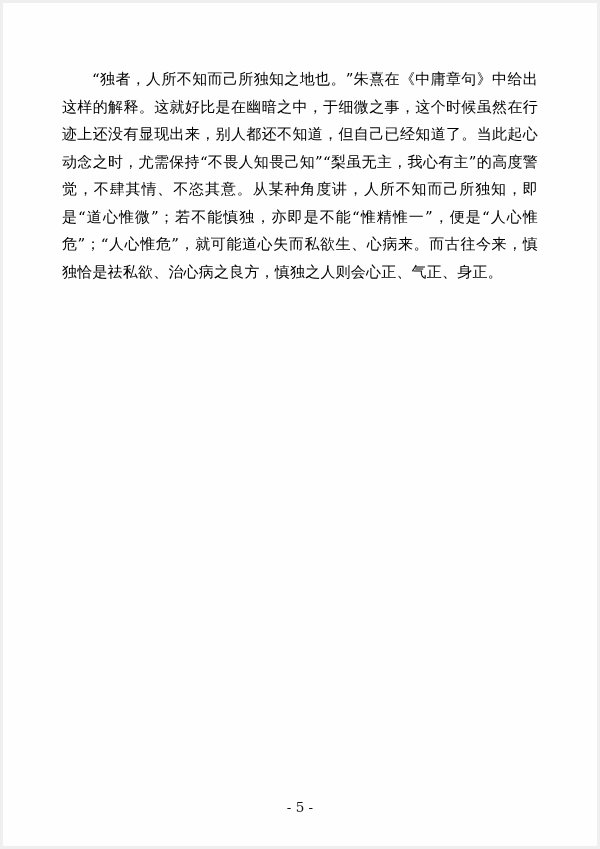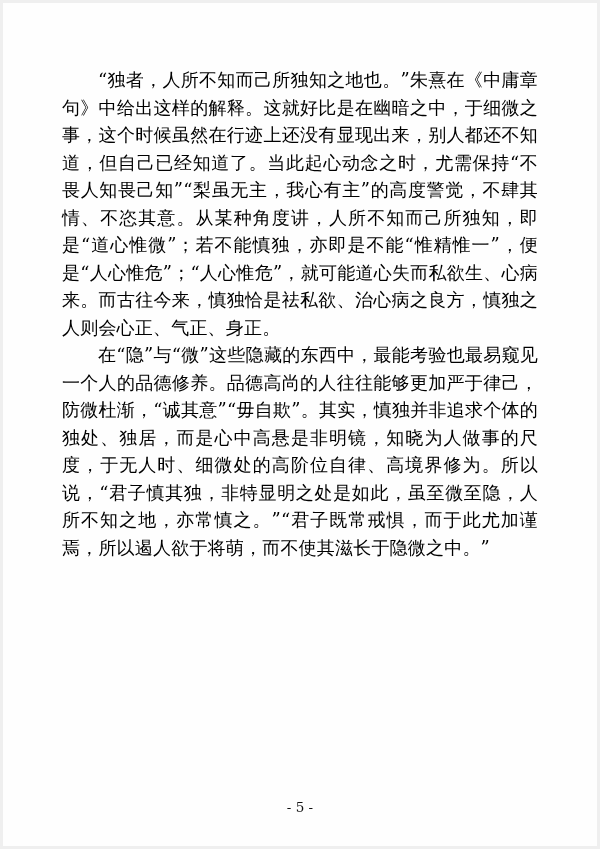--- a/index.html
+++ b/index.html
@@ -16,21 +16,21 @@
   }
   .page {
     position: relative;
     width: 600px;
     height: 849px;
     box-sizing: border-box;
     background: #fefefe;
     padding: 66px 62px 40px 62px;
   }
   .doc-body {
-    font-size: 18px;
+    font-size: 15px;
     line-height: 27.5px;
     text-align: justify;
     text-justify: inter-ideograph;
     letter-spacing: 0.2px;
   }
   .para {
     margin: 0 0 0 0;
     text-indent: 2em;
   }
   .page-number {
@@ -57,17 +57,16 @@
 <body>
 
 <div class="page">
   <div class="edge edge-left"></div>
   <div class="edge edge-right"></div>
   <div class="edge edge-top"></div>
   <div class="edge edge-bottom"></div>
 
   <div class="doc-body">
     <p class="para">“独者，人所不知而己所独知之地也。”朱熹在《中庸章句》中给出这样的解释。这就好比是在幽暗之中，于细微之事，这个时候虽然在行迹上还没有显现出来，别人都还不知道，但自己已经知道了。当此起心动念之时，尤需保持“不畏人知畏己知”“梨虽无主，我心有主”的高度警觉，不肆其情、不恣其意。从某种角度讲，人所不知而己所独知，即是“道心惟微”；若不能慎独，亦即是不能“惟精惟一”，便是“人心惟危”；“人心惟危”，就可能道心失而私欲生、心病来。而古往今来，慎独恰是祛私欲、治心病之良方，慎独之人则会心正、气正、身正。</p>
-    <p class="para">在“隐”与“微”这些隐藏的东西中，最能考验也最易窥见一个人的品德修养。品德高尚的人往往能够更加严于律己，防微杜渐，“诚其意”“毋自欺”。其实，慎独并非追求个体的独处、独居，而是心中高悬是非明镜，知晓为人做事的尺度，于无人时、细微处的高阶位自律、高境界修为。所以说，“君子慎其独，非特显明之处是如此，虽至微至隐，人所不知之地，亦常慎之。”“君子既常戒惧，而于此尤加谨焉，所以遏人欲于将萌，而不使其滋长于隐微之中。”</p>
   </div>
 
   <div class="page-number">- 5 -</div>
 </div>
 
 </body></html>

